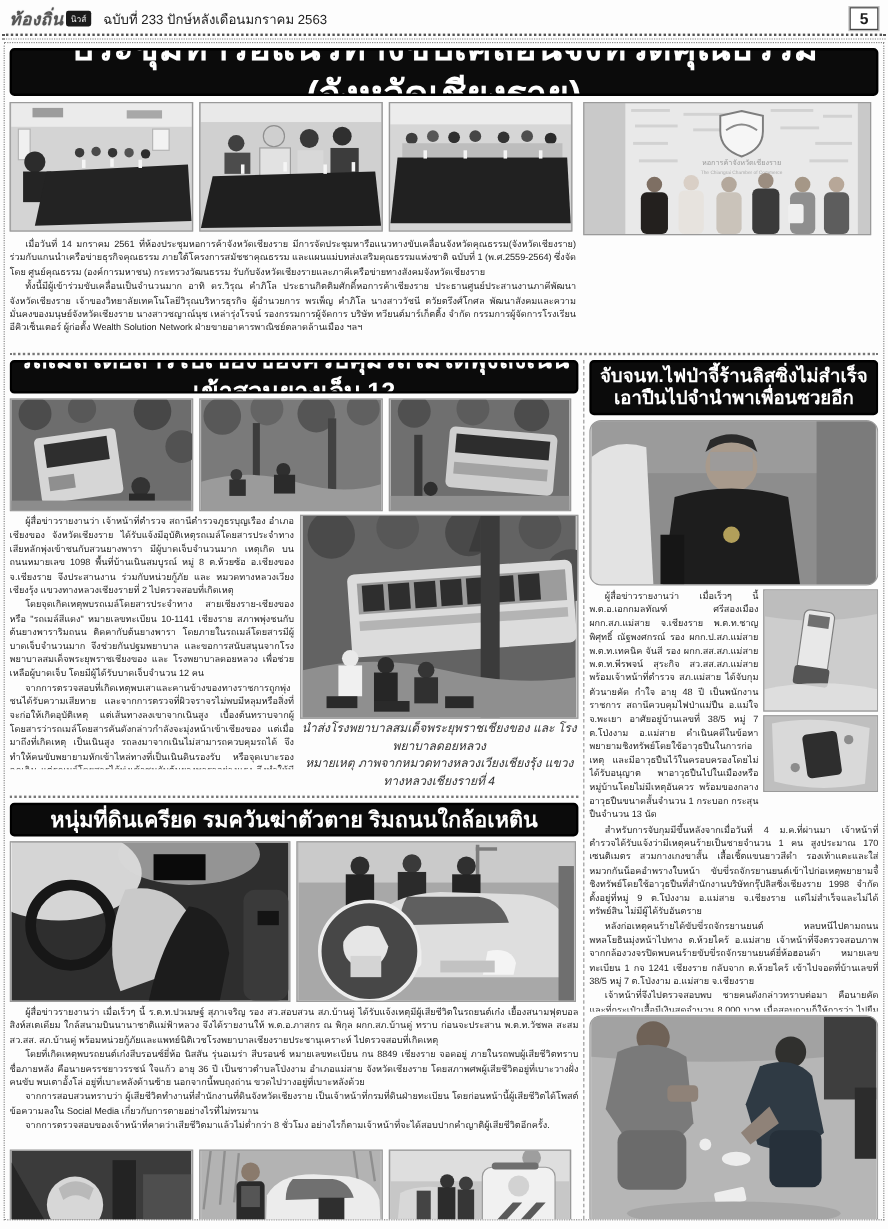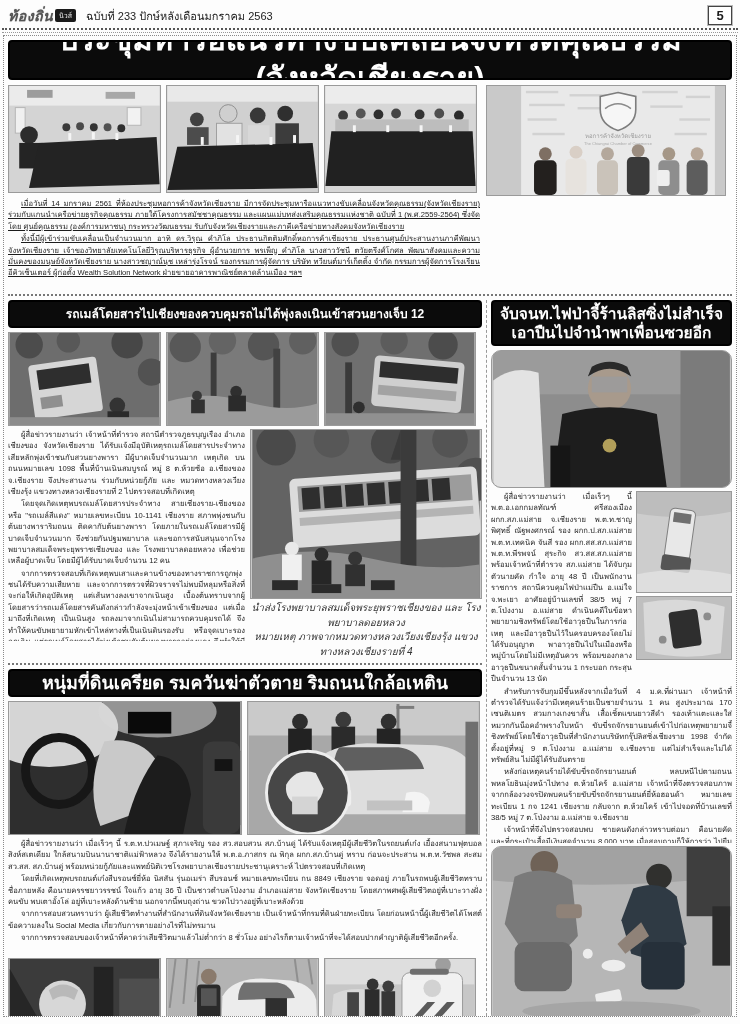--- a/index.html
+++ b/index.html
@@ -14,21 +14,21 @@
   .issue{font-weight:normal;font-size:11px;color:#222;}
   .pageno{margin-left:auto;width:24px;height:19px;border:1px solid #444;box-shadow:0 0 0 1px #bbb;
     display:flex;align-items:center;justify-content:center;font-weight:bold;font-size:13px;background:#fff;}
   .dotrule{height:5px;margin:0 2px;border-top:2px dotted #555;border-bottom:1px dotted #999;}
   
   .frame{margin:2px 3px;border:1px dotted #8a8a8a;padding:4px 4px 2px 4px;height:982px;overflow:hidden;}
   .banner{background:#0b0b0b;color:#fff;font-weight:bold;display:flex;flex-direction:column;
     align-items:center;justify-content:center;text-align:center;border-radius:4px;
     border:2px solid #000;overflow:hidden;line-height:1.25;}
   .b1{height:40px;font-size:31px;margin:0 0 5px 0;}
-  .b2{height:28px;font-size:12px;margin:0 0 4px 0;}
+  .b2{height:28px;font-size:21px;margin:0 0 4px 0;}
   .b3{height:28px;font-size:18px;margin:0 0 4px 0;}
   .b4{height:46px;font-size:15.5px;margin:0 0 4px 0;}
   .row{display:flex;gap:5px;}
   .ph{background:#c9c9c9;border:1px solid #9a9a9a;overflow:hidden;position:relative;flex:none;}
   .ph svg{display:block;width:100%;height:100%;}
   p.body{margin:0 0 1px 0;font-size:7.6px;line-height:1.5;text-align:justify;text-indent:13px;color:#222;}
   .cap{font-size:10px;font-style:italic;text-align:center;line-height:1.45;color:#333;margin-top:2px;}
   .hdiv{border-top:2px dotted #777;margin:4px 0;}
   .cols{display:flex;height:726px;overflow:hidden;}
   .lcol{width:474px;flex:none;}
@@ -53,21 +53,21 @@
   <span class="issue">ฉบับที่ 233 ปักษ์หลังเดือนมกราคม 2563</span>
   <span class="pageno">5</span>
 </div>
 <div class="dotrule"></div>
 
 <div class="frame">
 
   <div>
     <div class="banner b1">ประชุมหารือแนวทางขับเคลื่อนจังหวัดคุณธรรม (จังหวัดเชียงราย)</div>
     <div style="display:flex;gap:6px;">
-      <div style="width:472px;flex:none;text-decoration:underline;">
+      <div style="width:472px;flex:none;">
         <div class="row">
           <div class="ph" style="width:153px;height:108px;">
             <svg viewBox="0 0 153 108">
                 <rect width="153" height="108" fill="#d4d4d4"></rect>
                 <rect width="153" height="20" fill="#ebebeb"></rect>
                 <rect x="18" y="4" width="26" height="8" fill="#9c9c9c"></rect>
                 <rect x="98" y="6" width="30" height="7" fill="#a8a8a8"></rect>
                 <rect x="120" y="22" width="14" height="18" fill="#f2f2f2" stroke="#b5b5b5"></rect>
                 <rect x="6" y="22" width="10" height="26" fill="#f0f0f0" stroke="#b5b5b5"></rect>
                 <circle cx="20" cy="50" r="9" fill="#2c2c2c"></circle>

